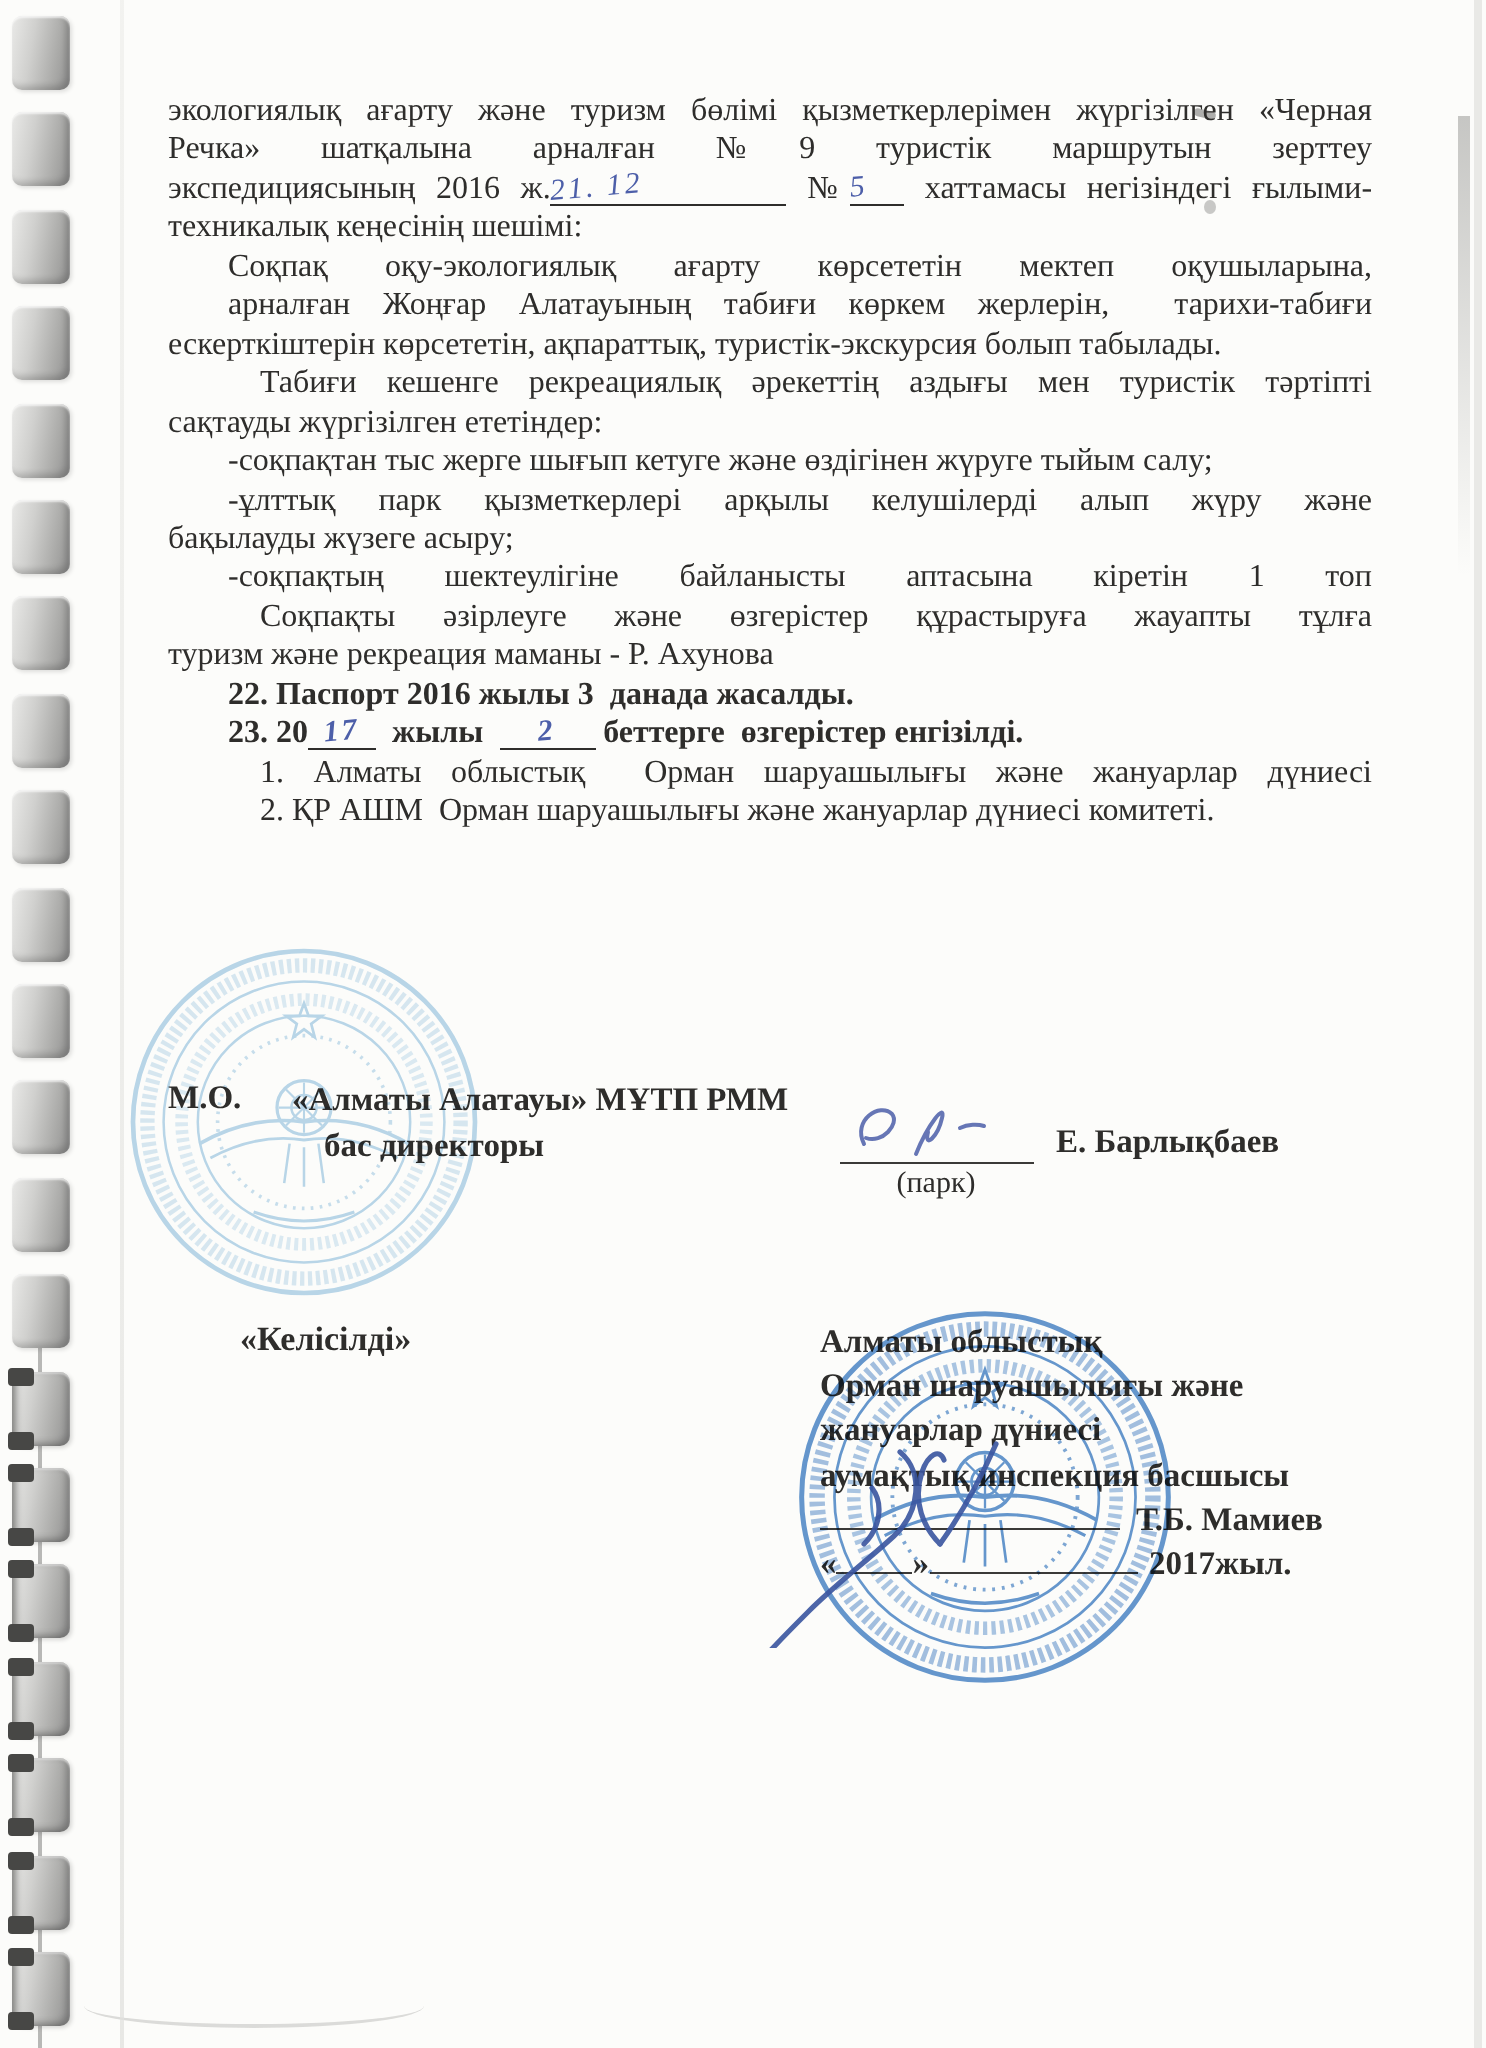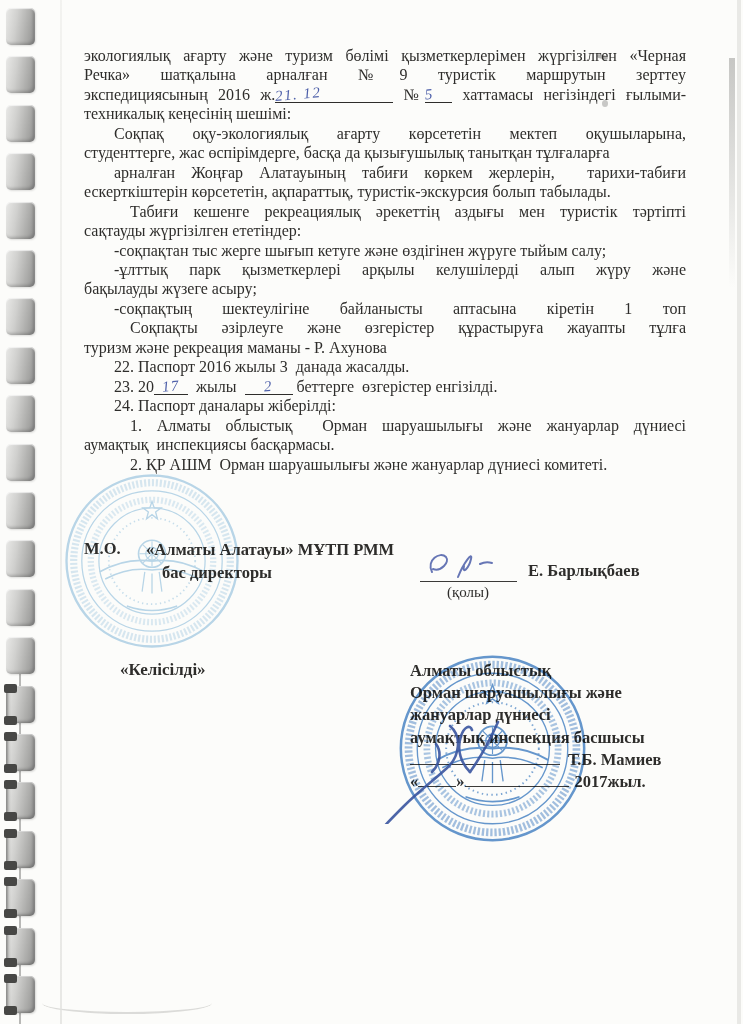--- a/index.html
+++ b/index.html
@@ -31,21 +31,21 @@
   .edge-right-dark{position:absolute;left:729px;top:58px;width:6px;height:250px;background:linear-gradient(#9a9a97,rgba(154,154,151,0) 92%);opacity:.55;z-index:1}
   .speck-a{position:absolute;left:597px;top:55px;width:11px;height:4px;background:#8d8d8a;transform:rotate(14deg);opacity:.7;border-radius:2px}
   .speck-b{position:absolute;left:602px;top:100px;width:6px;height:7px;background:#9d9d9a;opacity:.55;border-radius:50%}
   .curl{position:absolute;left:42px;top:992px;width:170px;height:22px;border-bottom:2px solid #d4d4d1;border-radius:50%;opacity:.8}
   
   .body-text{position:absolute;left:84px;top:46px;width:602px;font-size:16px;line-height:19.45px;z-index:3}
   .ln{width:100%}
   .j{text-align:justify;text-align-last:justify}
   .ind{padding-left:30px}
   .ind2{padding-left:46px}
-  .b{font-weight:normal}
+  .b{font-weight:bold}
   .blank{display:inline-block;border-bottom:1.4px solid var(--ink);height:15px;text-align:center;vertical-align:baseline;line-height:14px}
   .hw{font-style:italic;color:var(--pen);font-size:15px;letter-spacing:1.5px;display:inline-block;transform:rotate(-5deg) translateY(-1px)}
   
   .sig-area{position:absolute;inset:0;z-index:4;font-size:16.5px;font-weight:bold}
   .mo{position:absolute;left:84px;top:539px}
   .org{position:absolute;left:146px;top:539px;line-height:22.5px}
   .org div:nth-child(2){padding-left:16px}
   .sig-line{position:absolute;left:420px;top:581px;width:97px;border-bottom:1.5px solid #39383630;border-color:#3b3a38;height:0}
   .sig-caption{position:absolute;left:418px;top:584px;width:100px;text-align:center;font-weight:normal;font-size:15px}
   .director-name{position:absolute;left:528px;top:561px}
@@ -100,49 +100,46 @@
     </div>
 
   <div class="body-text">
     <div class="ln j">экологиялық ағарту және туризм бөлімі қызметкерлерімен жүргізілген «Черная</div>
     <div class="ln j">Речка» шатқалына арналған №9 туристік маршрутын зерттеу</div>
     <div class="ln j">
       <span>экспедициясының&nbsp;2016 ж.</span><span class="blank" style="width:118px"><span class="hw">21. 12</span></span><span>&nbsp;№</span><span class="blank" style="width:27px"><span class="hw">5</span></span><span>&nbsp;хаттамасы негізіндегі ғылыми-</span>
     </div>
     <div class="ln">техникалық кеңесінің шешімі:</div>
     <div class="ln ind j">Соқпақ оқу-экологиялық ағарту көрсететін мектеп оқушыларына,</div>
-    <div class="ln">студенттерге, жас өспірімдерге, басқа да қызығушылық танытқан тұлғаларға</div>
     <div class="ln ind j">арналған Жоңғар Алатауының табиғи көркем жерлерін,&nbsp; тарихи-табиғи</div>
     <div class="ln">ескерткіштерін көрсететін, ақпараттық, туристік-экскурсия болып табылады.</div>
     <div class="ln ind2 j">Табиғи кешенге рекреациялық әрекеттің аздығы мен туристік тәртіпті</div>
     <div class="ln">сақтауды жүргізілген ететіндер:</div>
     <div class="ln ind">-соқпақтан тыс жерге шығып кетуге және өздігінен жүруге тыйым салу;</div>
     <div class="ln ind j">-ұлттық парк қызметкерлері арқылы келушілерді алып жүру және</div>
     <div class="ln">бақылауды жүзеге асыру;</div>
     <div class="ln ind j">-соқпақтың шектеулігіне байланысты аптасына кіретін 1 топ</div>
     <div class="ln ind2 j">Соқпақты әзірлеуге және өзгерістер құрастыруға жауапты тұлға</div>
     <div class="ln">туризм және рекреация маманы - Р. Ахунова</div>
     <div class="ln ind b">22. Паспорт 2016 жылы 3&nbsp; данада жасалды.</div>
     <div class="ln ind b">
       <span>23. 20</span><span class="blank" style="width:34px"><span class="hw">17</span></span><span>&nbsp;&nbsp;жылы&nbsp;&nbsp;</span><span class="blank" style="width:48px"><span class="hw">2</span></span><span>&nbsp;беттерге&nbsp; өзгерістер енгізілді.</span>
     </div>
-    <div class="ln ind b">24. Паспорт даналары жіберілді:</div>
     <div class="ln ind2 j">1. Алматы облыстық&nbsp; Орман шаруашылығы және жануарлар дүниесі</div>
-    <div class="ln">аумақтық&nbsp; инспекциясы басқармасы.</div>
     <div class="ln ind2">2. ҚР АШМ&nbsp; Орман шаруашылығы және жануарлар дүниесі комитеті.</div>
   </div>
 
   <div class="sig-area">
     <div class="mo">М.О.</div>
     <div class="org">
       <div>«Алматы Алатауы» МҰТП РММ</div>
       <div>бас директоры</div>
     </div>
     <div class="sig-line"></div>
-    <div class="sig-caption">(қолы)</div>
+    <div class="sig-caption">(парк)</div>
     <div class="director-name">Е. Барлықбаев</div>
 
     <div class="agreed">«Келісілді»</div>
 
     <div class="approval">
       <div>Алматы облыстық</div>
       <div>Орман шаруашылығы және</div>
       <div>жануарлар дүниесі</div>
       <div>аумақтық инспекция басшысы</div>
       <div><span class="uline" style="width:150px"></span><span class="nm">Т.Б. Мамиев</span></div>

